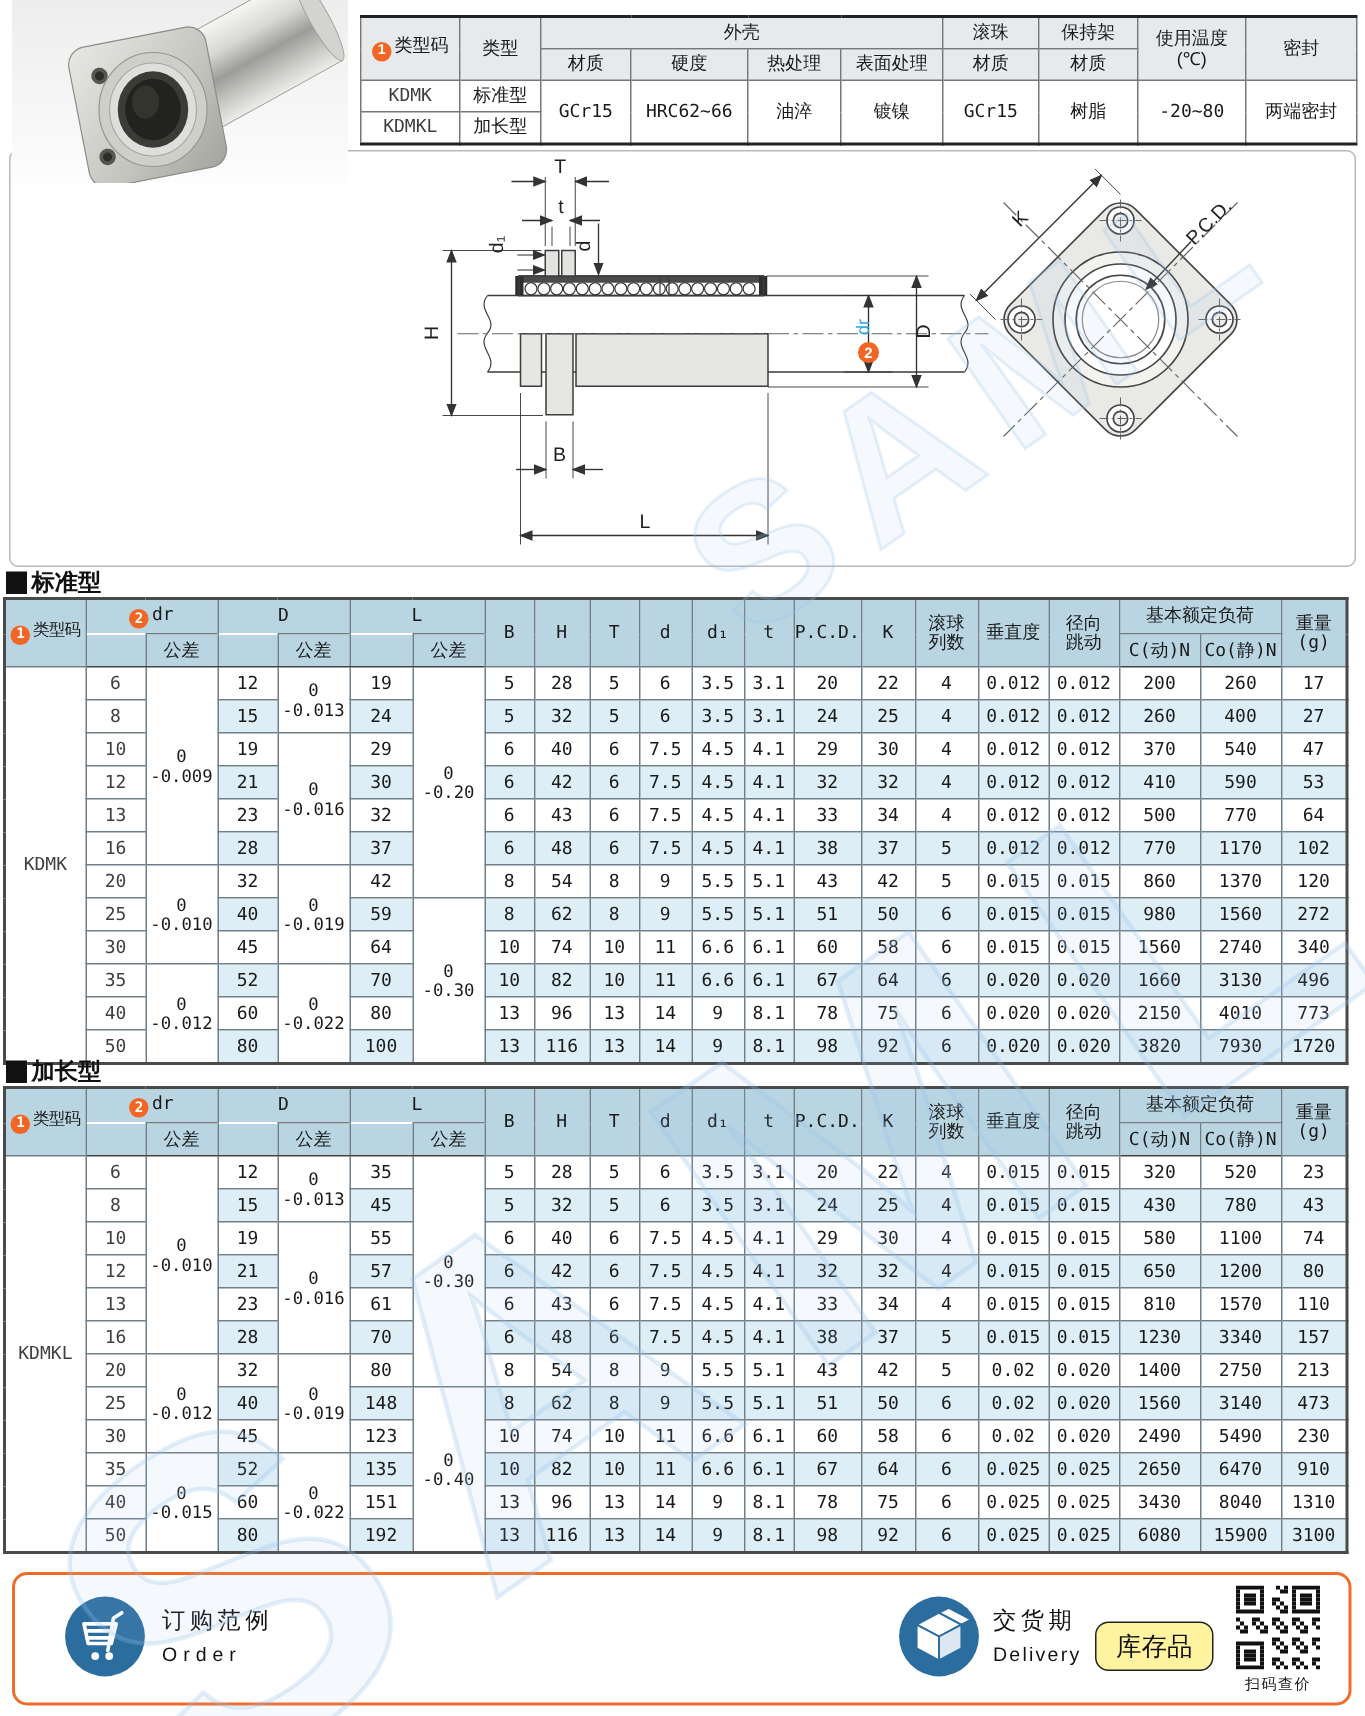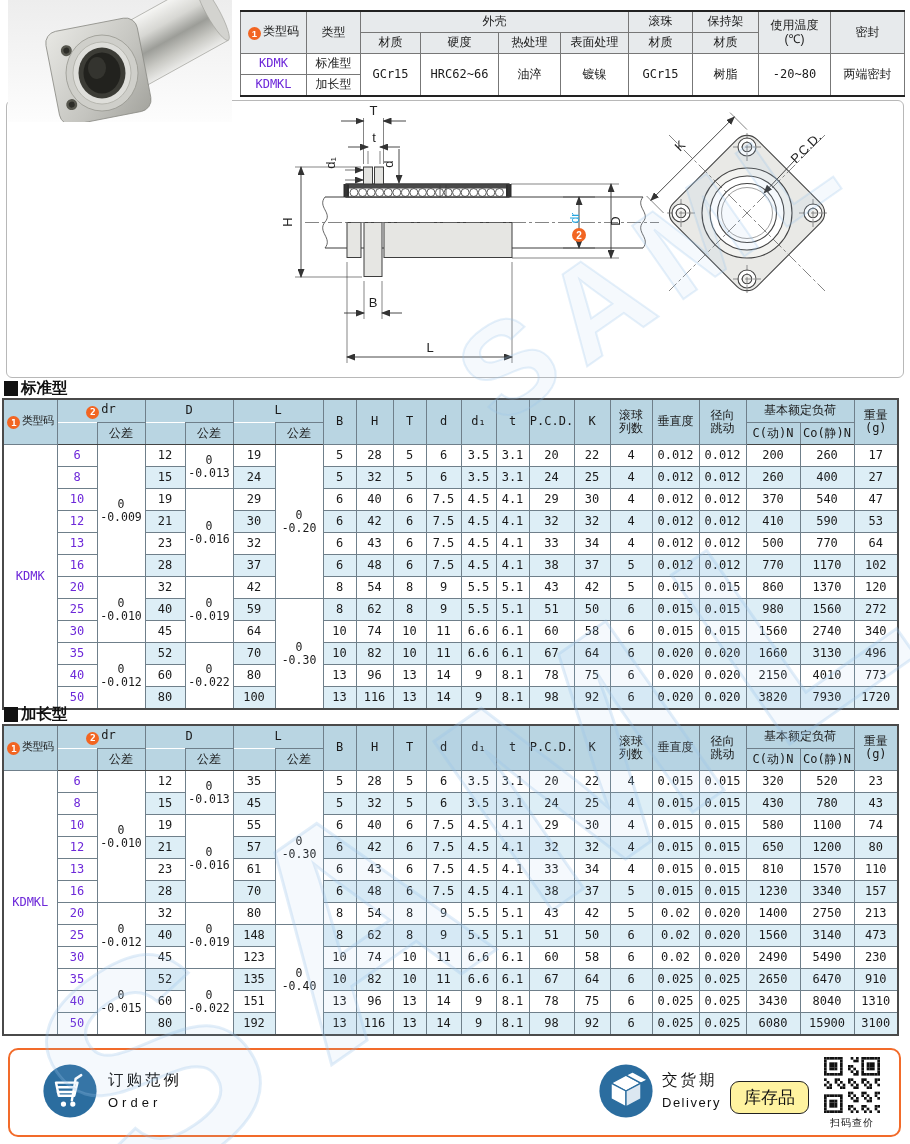--- a/index.html
+++ b/index.html
@@ -11,21 +11,21 @@
           margin-right:2px;vertical-align:-2px;flex:none;}
   
   table.spec{position:absolute;left:240px;top:10px;border-collapse:collapse;table-layout:fixed;
              width:664px;font-size:12px;text-align:center;
              border-top:2.5px solid #222;border-bottom:2.5px solid #222;
              border-left:1px solid #777;border-right:1px solid #777;}
   .spec th,.spec td{border:1px solid #777;padding:0;height:20px;line-height:1.15;overflow:hidden;}
   .spec thead th{background:#e7eaec;font-weight:normal;}
   .spec td{background:#fff;font-family:"DejaVu Sans Mono","Liberation Sans",sans-serif;}
   .pre{white-space:pre-line;}
-  .blue{color:#6d28d9;}
+  .blue{color:#404040;}
   
   .photo{position:absolute;left:8px;top:0;width:224px;height:122px;z-index:5;}
   
   .panel{position:absolute;left:6px;top:100px;width:896px;height:276px;border:1px solid #b8b8b8;
          border-radius:6px;background:#fff;}
   .panel svg{display:block;}
   
   .sect{position:absolute;left:4px;display:flex;align-items:center;font-size:15.5px;font-weight:bold;color:#111;}
   .sect::before{content:"";display:inline-block;width:14px;height:15px;background:#111;margin-right:3px;}
   #sect-std{top:378px;} #sect-ext{top:704px;}

